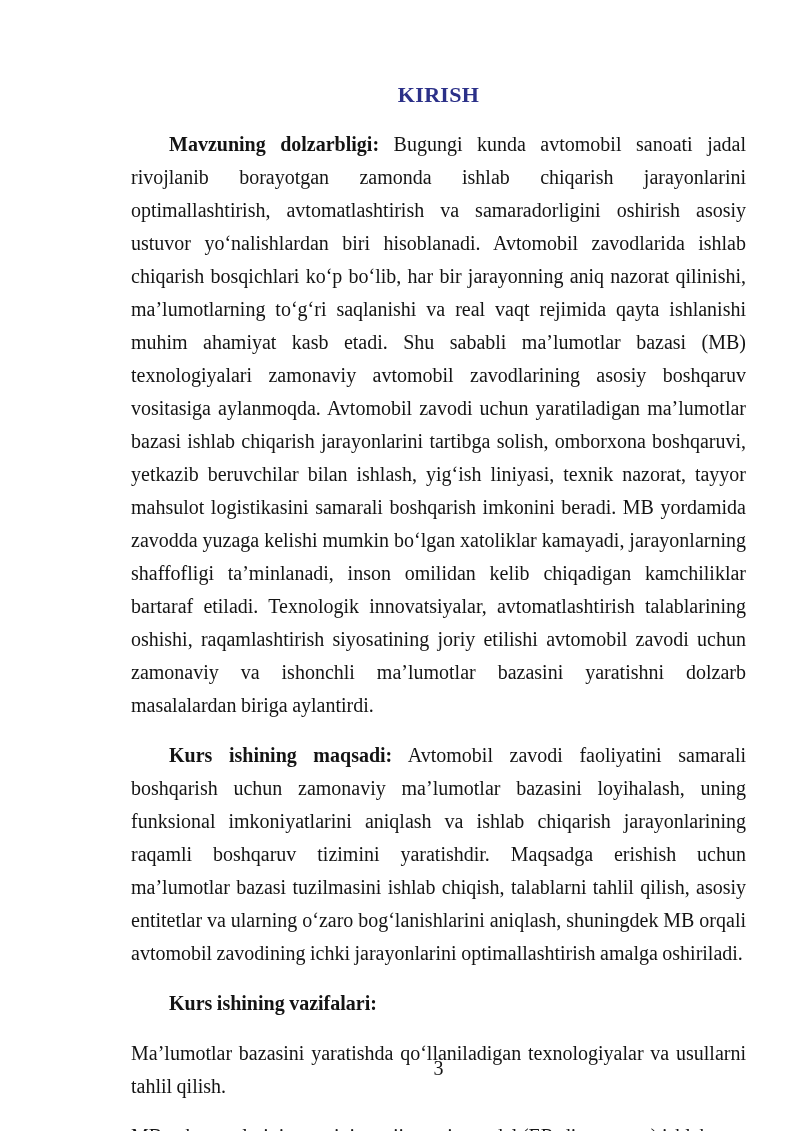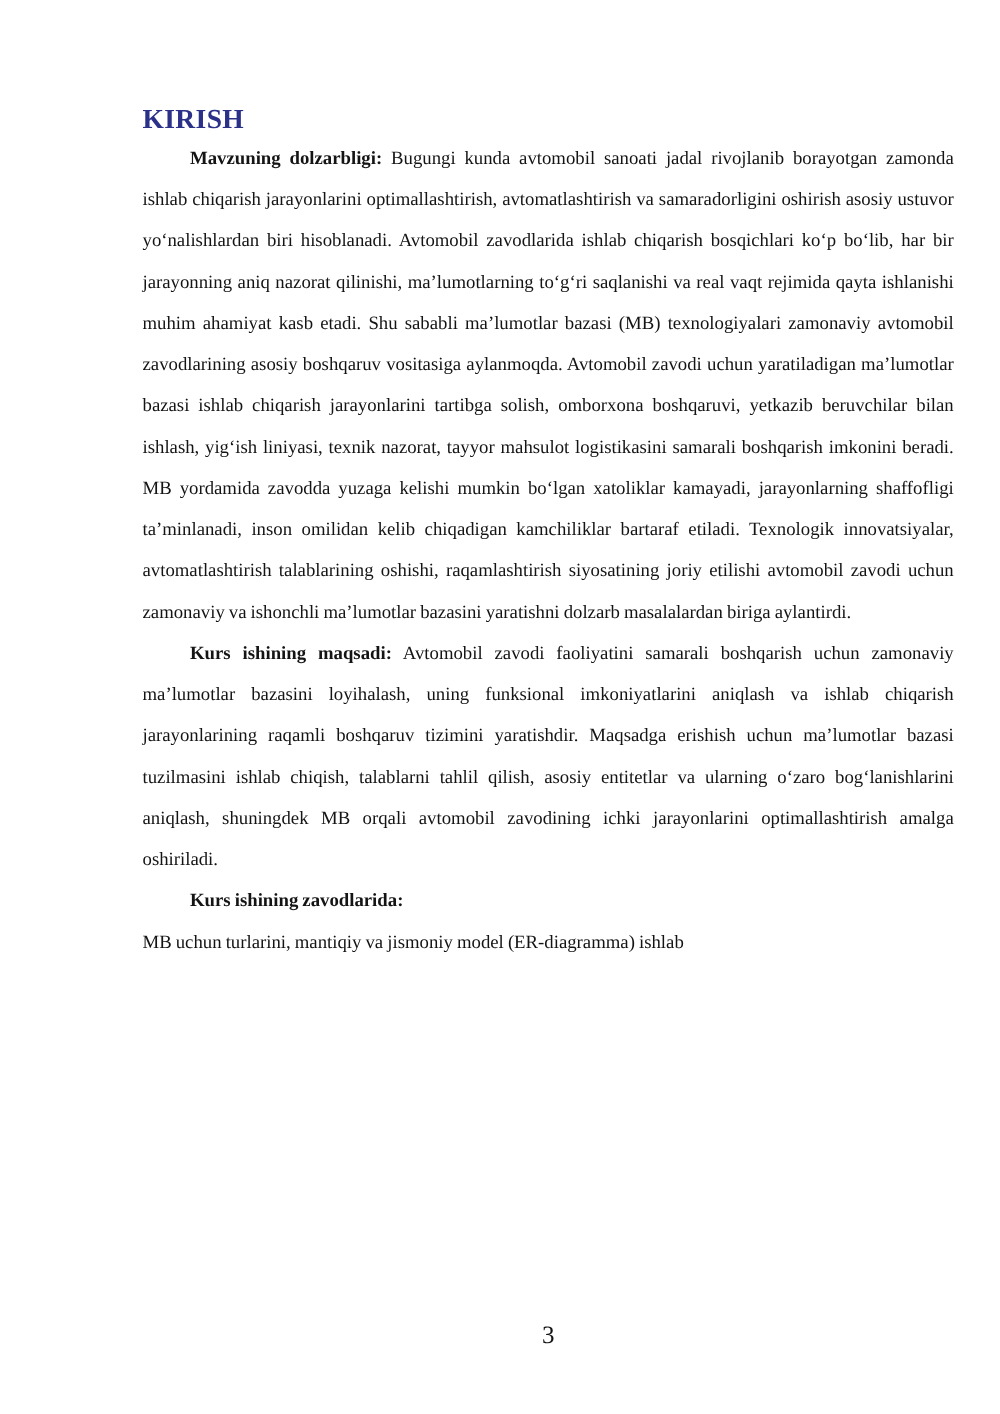--- a/index.html
+++ b/index.html
@@ -12,28 +12,29 @@
     width: 800px;
     height: 1131px;
     box-sizing: border-box;
     background: #ffffff;
     padding: 78px 37px 0 114px;
     font-family: "Liberation Serif", "DejaVu Serif", serif;
     color: #141414;
     overflow: hidden;
   }
   .title {
+    text-align: center;
     font-weight: bold;
     font-size: 22px;
     line-height: 33px;
     letter-spacing: 0.3px;
   }
   p.body {
-    margin: 0;
-    font-size: 15px;
+    margin: 17px;
+    font-size: 20px;
     line-height: 33px;
     text-align: justify;
     word-spacing: -0.5px;
   }
   p.indent {
     text-indent: 38px;
   }
   b.lead {
     font-weight: bold;
   }
@@ -51,21 +52,22 @@
 <body>
 
 <div class="page">
 
   <div class="title" style="color: rgb(43, 48, 136);">KIRISH</div>
 
   <p class="body indent"><b class="lead">Mavzuning dolzarbligi:</b> <span>Bugungi kunda avtomobil sanoati jadal rivojlanib borayotgan zamonda ishlab chiqarish jarayonlarini optimallashtirish, avtomatlashtirish va samaradorligini oshirish asosiy ustuvor yo‘nalishlardan biri hisoblanadi. Avtomobil zavodlarida ishlab chiqarish bosqichlari ko‘p bo‘lib, har bir jarayonning aniq nazorat qilinishi, ma’lumotlarning to‘g‘ri saqlanishi va real vaqt rejimida qayta ishlanishi muhim ahamiyat kasb etadi. Shu sababli ma’lumotlar bazasi (MB) texnologiyalari zamonaviy avtomobil zavodlarining asosiy boshqaruv vositasiga aylanmoqda. Avtomobil zavodi uchun yaratiladigan ma’lumotlar bazasi ishlab chiqarish jarayonlarini tartibga solish, omborxona boshqaruvi, yetkazib beruvchilar bilan ishlash, yig‘ish liniyasi, texnik nazorat, tayyor mahsulot logistikasini samarali boshqarish imkonini beradi. MB yordamida zavodda yuzaga kelishi mumkin bo‘lgan xatoliklar kamayadi, jarayonlarning shaffofligi ta’minlanadi, inson omilidan kelib chiqadigan kamchiliklar bartaraf etiladi. Texnologik innovatsiyalar, avtomatlashtirish talablarining oshishi, raqamlashtirish siyosatining joriy etilishi avtomobil zavodi uchun zamonaviy va ishonchli ma’lumotlar bazasini yaratishni dolzarb masalalardan biriga aylantirdi.</span></p>
 
   <p class="body indent"><b class="lead">Kurs ishining maqsadi:</b> <span>Avtomobil zavodi faoliyatini samarali boshqarish uchun zamonaviy ma’lumotlar bazasini loyihalash, uning funksional imkoniyatlarini aniqlash va ishlab chiqarish jarayonlarining raqamli boshqaruv tizimini yaratishdir. Maqsadga erishish uchun ma’lumotlar bazasi tuzilmasini ishlab chiqish, talablarni tahlil qilish, asosiy entitetlar va ularning o‘zaro bog‘lanishlarini aniqlash, shuningdek MB orqali avtomobil zavodining ichki jarayonlarini optimallashtirish amalga oshiriladi.</span></p>
 
-  <p class="body indent"><b class="lead">Kurs ishining zavodlarida:</b></p>
+  <p class="body indent"><b class="lead">Kurs ishining vazifalari:</b></p>
 
 
+  <p class="body">Ma’lumotlar bazasini yaratishda qo‘llaniladigan texnologiyalar va usullarni tahlil qilish.</p>
 
   <p class="body">MB uchun turlarini, mantiqiy va jismoniy model (ER-diagramma) ishlab</p>
 
   <div class="pagenum">3</div>
 
 </div>
 
 </body></html>

